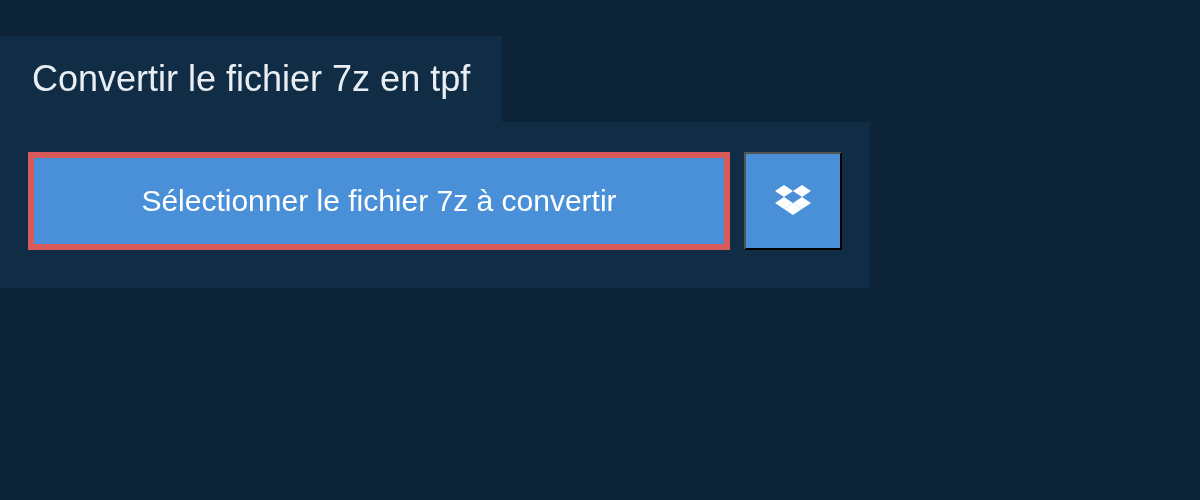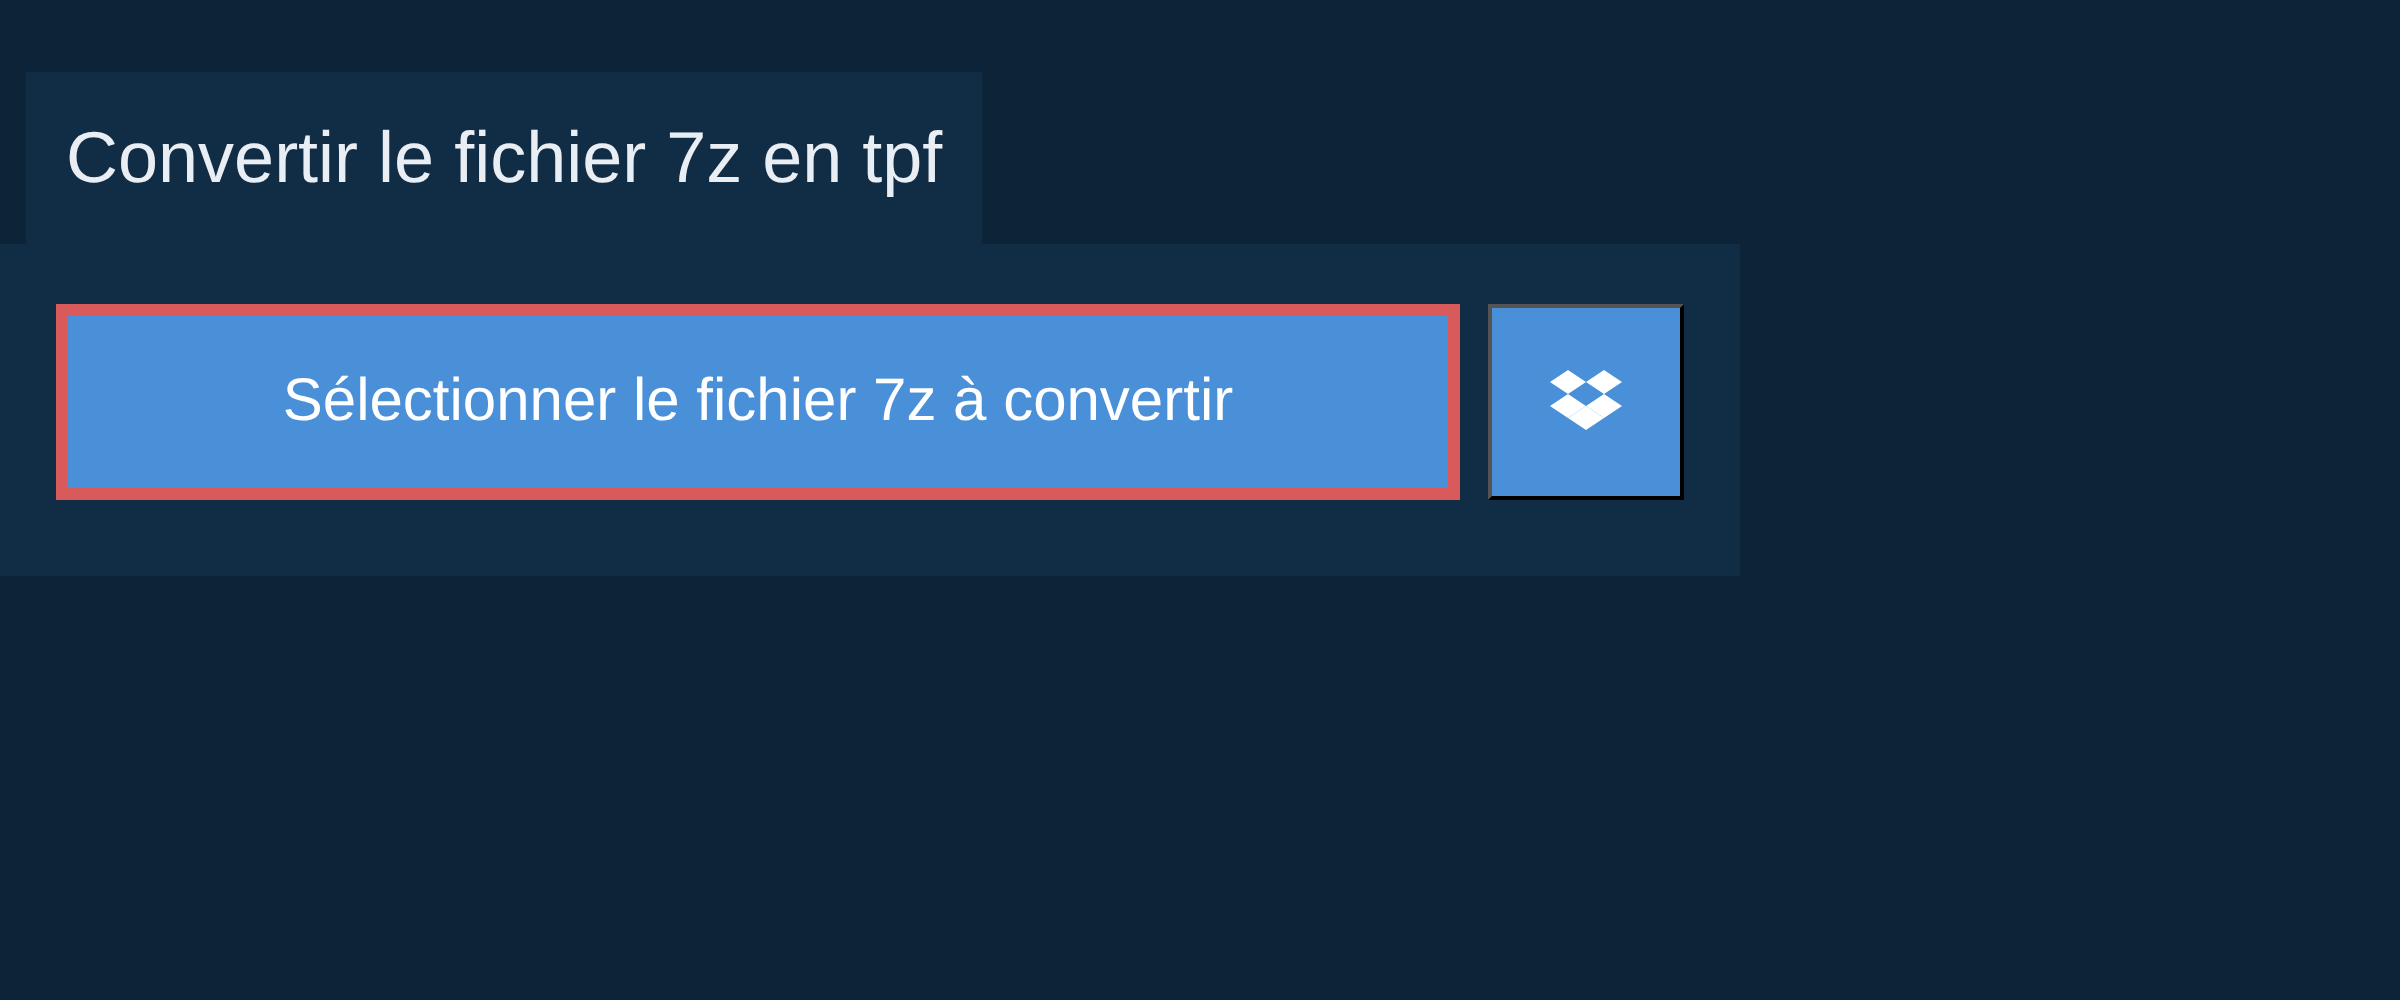--- a/index.html
+++ b/index.html
@@ -10,23 +10,23 @@
     body {
       width: 1200px;
       height: 500px;
       background-color: #0d2438;
       font-family: -apple-system, BlinkMacSystemFont, "Segoe UI", Arial, sans-serif;
       overflow: hidden;
     }
     .header-tab {
       background-color: #112d46;
       display: inline-block;
-      padding: 22px 20px;
+      padding: 22px 32px;
       margin-top: 36px;
-      margin-left: 13px;
+      margin-left: 0;
     }
     .header-title {
       color: #e8eef4;
       font-size: 36px;
       font-weight: 400;
     }
     .main-panel {
       background-color: #112d46;
       margin-top: 0;
       padding: 30px 28px 38px 28px;

